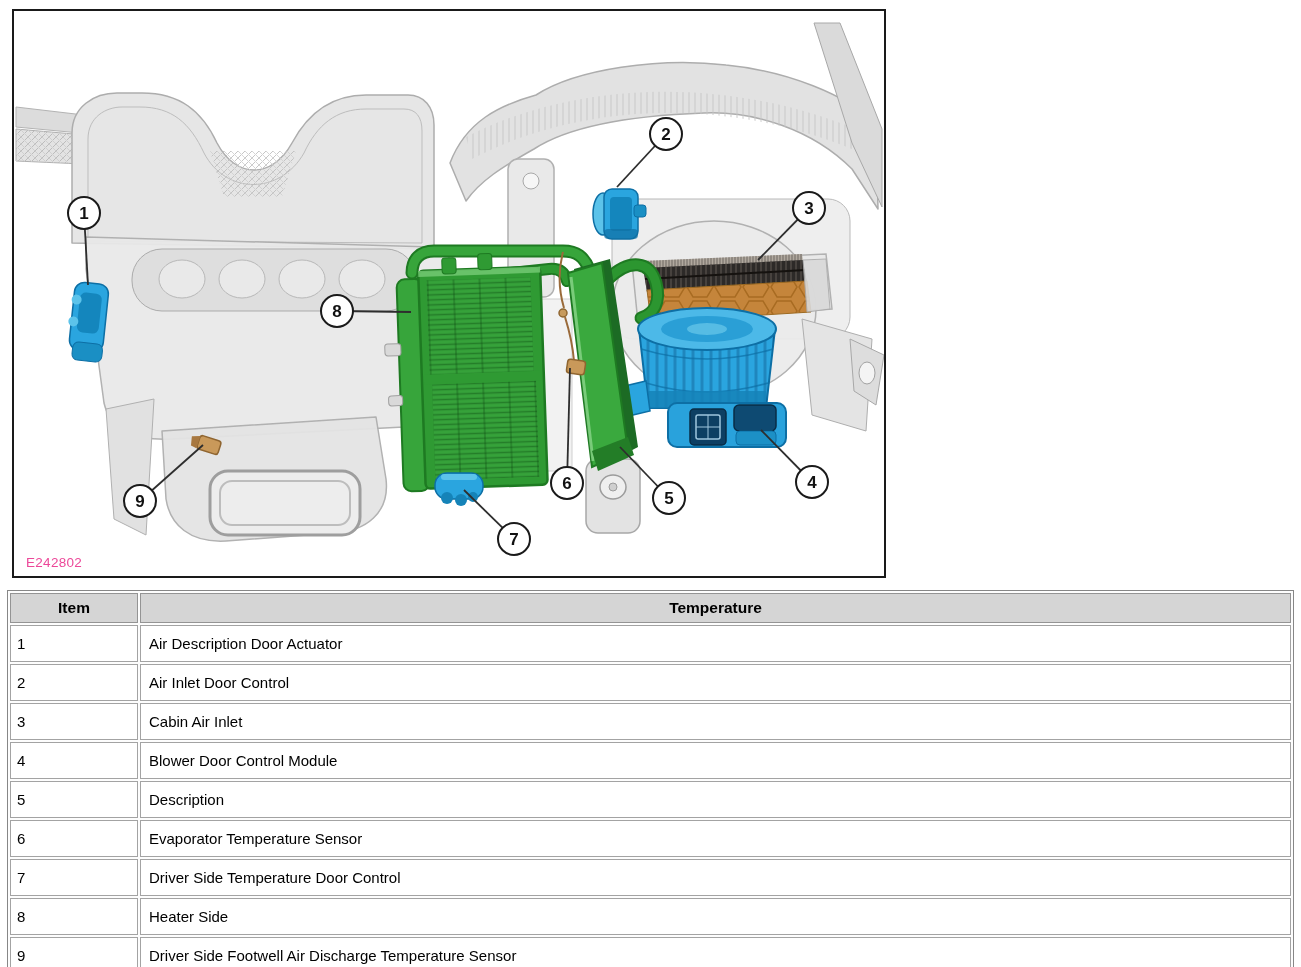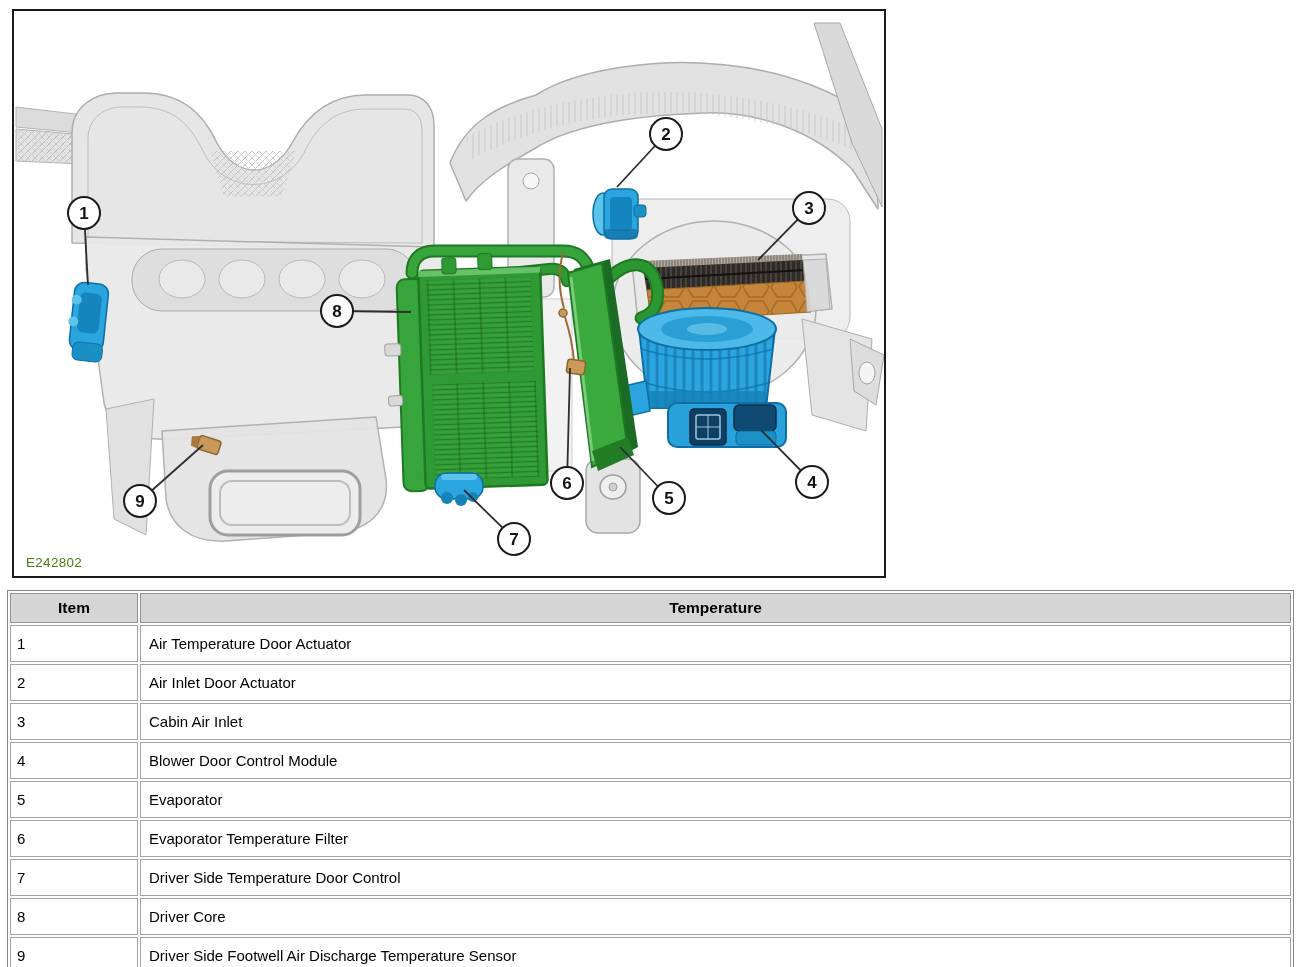--- a/index.html
+++ b/index.html
@@ -9,21 +9,21 @@
     --housing-fill:#e7e7e7; --housing-stroke:#a9a9a9;
     --callout-line:#2e2e2e; --figure-border:#1a1a1a;
     --table-header-bg:#d5d5d5; --table-border:#9a9a9a; --text:#000000;
   }
   html,body{margin:0;padding:0;background:#fff;}
   .page{position:relative;width:1301px;height:967px;background:#fff;overflow:hidden;
         font-family:"Liberation Sans",sans-serif;color:var(--text);}
   .figure-box{position:absolute;left:12px;top:9px;width:874px;height:569px;box-sizing:border-box;
               border:2px solid var(--figure-border);background:#fff;}
   .figure-box svg{display:block;width:870px;height:565px;}
-  .figure-label{position:absolute;left:12px;bottom:6px;font-size:13.5px;color:#4d7c0f;letter-spacing:.3px;}
+  .figure-label{position:absolute;left:12px;bottom:6px;font-size:13.5px;color:#ec4899;letter-spacing:.3px;}
   .callout-line{stroke:var(--callout-line);stroke-width:1.8;}
   .callout-circle{fill:#ffffff;stroke:#1a1a1a;stroke-width:2;}
   .callout-num{font:bold 17px "Liberation Sans",sans-serif;fill:#111;text-anchor:middle;}
   .parts-table{position:absolute;left:7px;top:590px;width:1287px;
                border-collapse:separate;border-spacing:2px;background:#fdfdfd;
                border:1px solid #878787;table-layout:fixed;}
   .parts-table th{background:var(--table-header-bg);border:1px solid #949494;
                   font-size:15.5px;font-weight:bold;height:26px;text-align:center;padding:1px 4px;}
   .parts-table td{border:1px solid #a3a3a3;font-size:15px;height:31px;
                   vertical-align:middle;padding:2px 8px;background:#fff;}
@@ -241,49 +241,49 @@
       </colgroup>
     <thead>
         <tr id="parts-table-head">
           <th>Item</th>
           <th>Temperature</th>
         </tr>
       </thead>
     <tbody id="parts-table-body">
         <tr>
           <td class="item-col">1</td>
-          <td>Air Temperature Door Actuator</td>
+          <td>Air Description Door Actuator</td>
         </tr>
         <tr>
           <td class="item-col">2</td>
-          <td>Air Inlet Door Actuator</td>
+          <td>Air Inlet Door Control</td>
         </tr>
         <tr>
           <td class="item-col">3</td>
           <td>Cabin Air Inlet</td>
         </tr>
         <tr>
           <td class="item-col">4</td>
           <td>Blower Door Control Module</td>
         </tr>
         <tr>
           <td class="item-col">5</td>
-          <td>Evaporator</td>
+          <td>Description</td>
         </tr>
         <tr>
           <td class="item-col">6</td>
-          <td>Evaporator Temperature Filter</td>
+          <td>Evaporator Temperature Sensor</td>
         </tr>
         <tr>
           <td class="item-col">7</td>
           <td>Driver Side Temperature Door Control</td>
         </tr>
         <tr>
           <td class="item-col">8</td>
-          <td>Driver Core</td>
+          <td>Heater Side</td>
         </tr>
         <tr>
           <td class="item-col">9</td>
           <td>Driver Side Footwell Air Discharge Temperature Sensor</td>
         </tr>
       </tbody>
   </table>
 
 </div>
 

